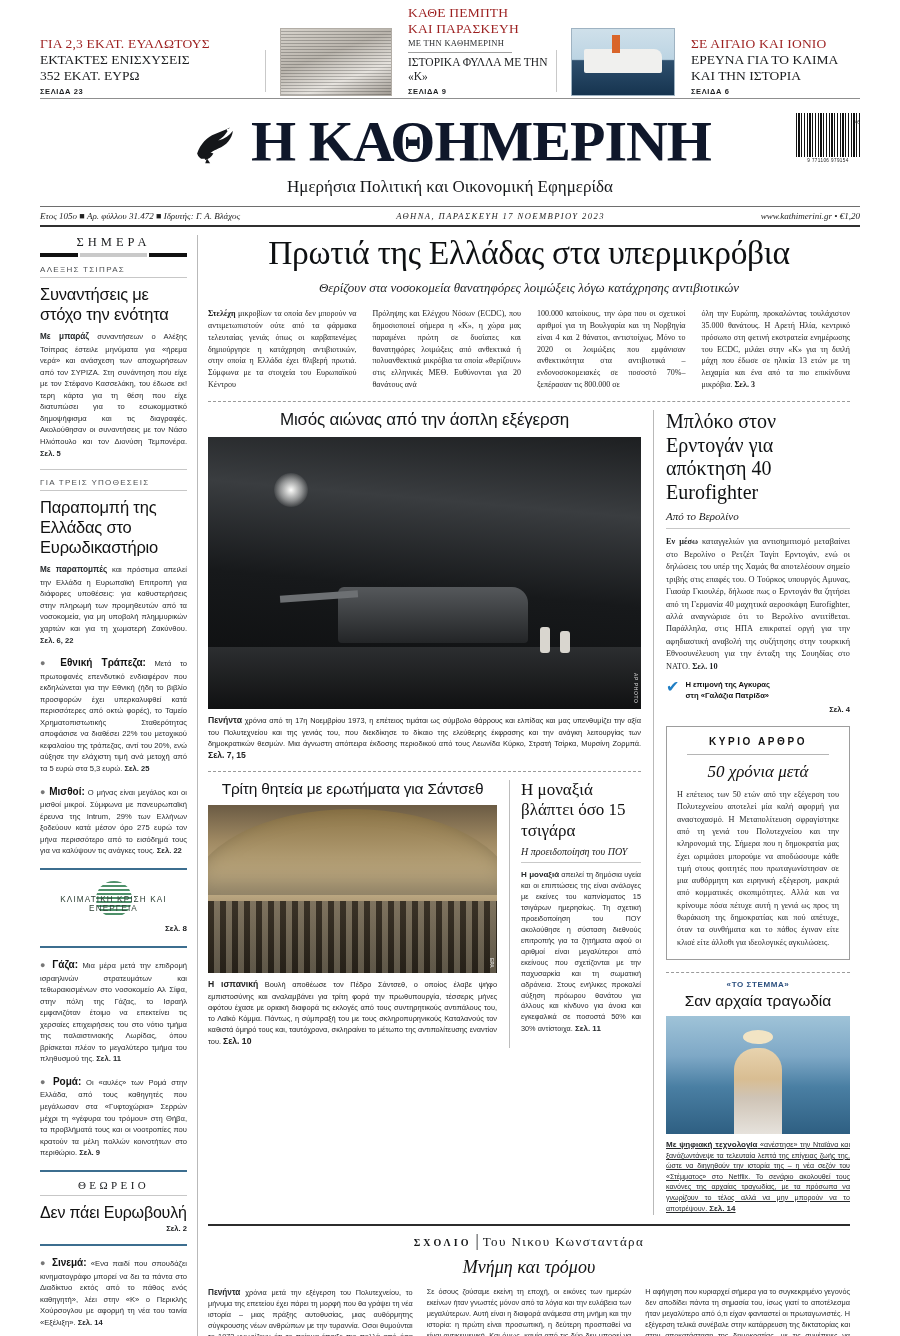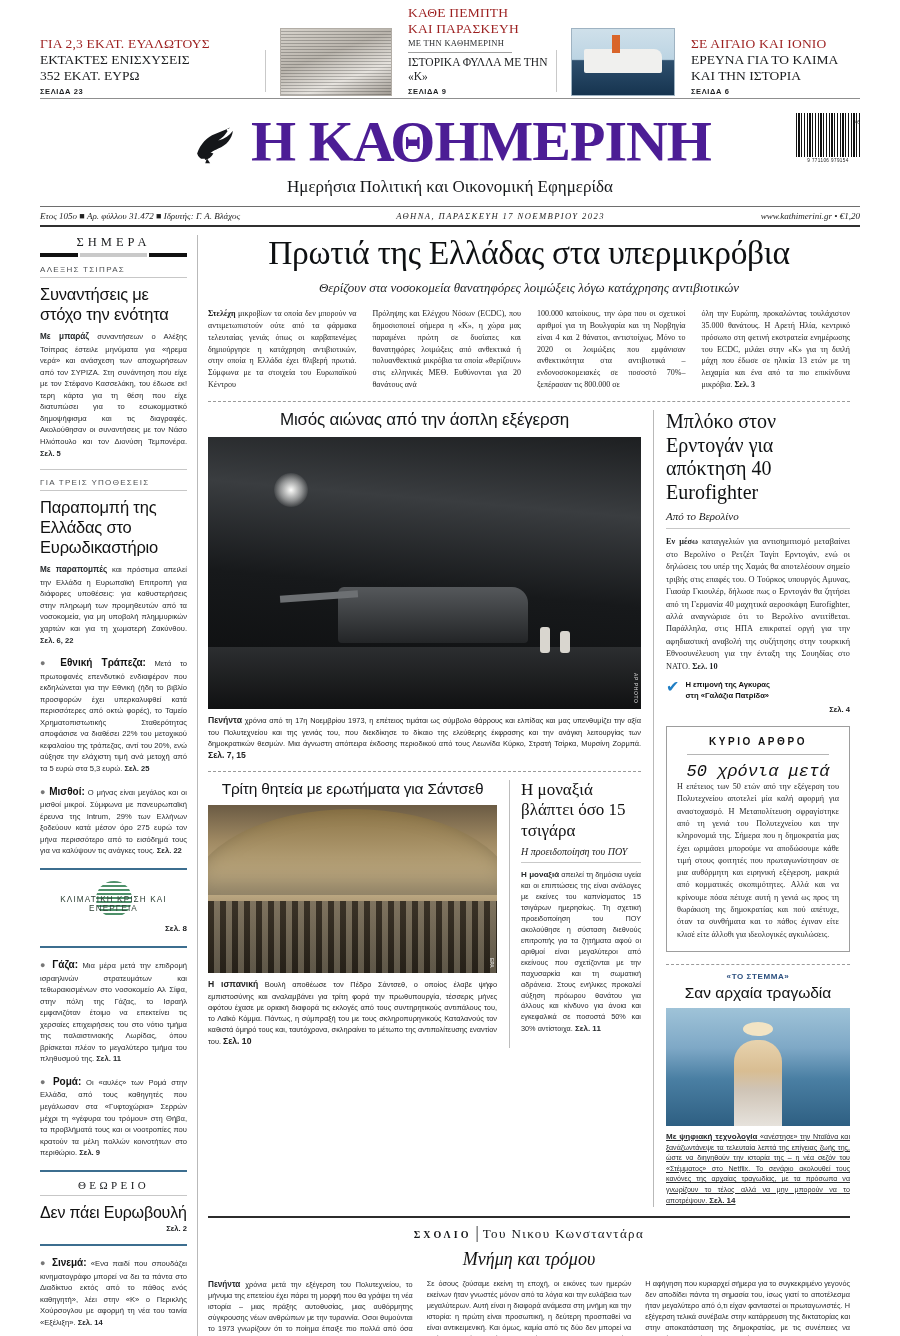--- a/index.html
+++ b/index.html
@@ -53,21 +53,21 @@
   .promo-rule { border-top: 1px solid #9e9e9e; margin: 3px 0 3px 0; width: 104px; }
   .promo-page { font-size: 7.5px; font-weight: bold; letter-spacing: .6px; color: #1b1d1f; margin-top: 3px; }
   .strip-rule { border-top: 1px solid #8f8f8f; margin-top: 2px; }
 
   
   .masthead { text-align: center; position: relative; padding-top: 14px; }
   .mast-row { display: flex; align-items: center; justify-content: center; gap: 10px; }
   .mast-logo { width: 52px; height: 52px; flex: 0 0 auto; }
   .mast-title {
     font-family: "Liberation Serif", serif; font-weight: bold;
-    font-size: 58px; letter-spacing: -1px; line-height: 1; color: #4c1d95;
+    font-size: 58px; letter-spacing: -1px; line-height: 1; color: #0f172a;
   }
   .barcode { position: absolute; right: 0; top: 14px; text-align: center; }
   .barcode-bars {
     width: 64px; height: 44px;
     background: repeating-linear-gradient(90deg,
       #111 0 1px, #fff 1px 2px, #111 2px 4px, #fff 4px 5px,
       #111 5px 6px, #fff 6px 8px, #111 8px 9px, #fff 9px 11px);
   }
   .barcode-num { font-size: 4.6px; letter-spacing: .4px; margin-top: 1px; color:#222; }
   .barcode-code { position:absolute; right:0; top:6px; font-size:5px; color:#333; }
@@ -242,22 +242,22 @@
   .check { color: #1f7ec4; font-size: 16px; line-height: .9; }
   .rc-teaser .t { font-size: 7.6px; font-weight: bold; line-height: 1.38; color:#111; }
   .rc-teaser-pg { text-align:right; font-size: 7.6px; font-weight: bold; margin-top: 4px; }
 
   .edit-box { border: 1px solid #9d9d9d; margin-top: 12px; padding: 9px 10px 10px; }
   .edit-head {
     text-align:center; font-size: 10px; font-weight: bold; letter-spacing: 2.6px; color:#111;
   }
   .edit-rule { border-top: 1px solid #b5b5b5; margin: 7px 10px 7px; }
   .edit-title {
-    text-align: center; font-family: Liberation Mono, monospace; font-style: italic;
-    font-size: 17px; color:#111; 
+    text-align: center; font-family: Liberation Serif, serif; font-style: italic;
+    font-size: 17px; color:#111; margin-bottom: 7px;
   }
   .edit-body {
     font-family: "Liberation Serif", serif; font-size: 8.2px; line-height: 1.5;
     text-align: justify; color: #1f2224;
   }
 
   .rc-dash { border-top: 1px dashed #9a9a9a; margin: 12px 0 7px; }
   .rc-kicker { text-align:center; font-size: 8px; font-weight: bold; letter-spacing: .6px; color:#2b4f7e; }
   .rc-sea-title { text-align:center; font-size: 15.5px; margin-top: 3px; color:#111; }
   .photo-sea {

